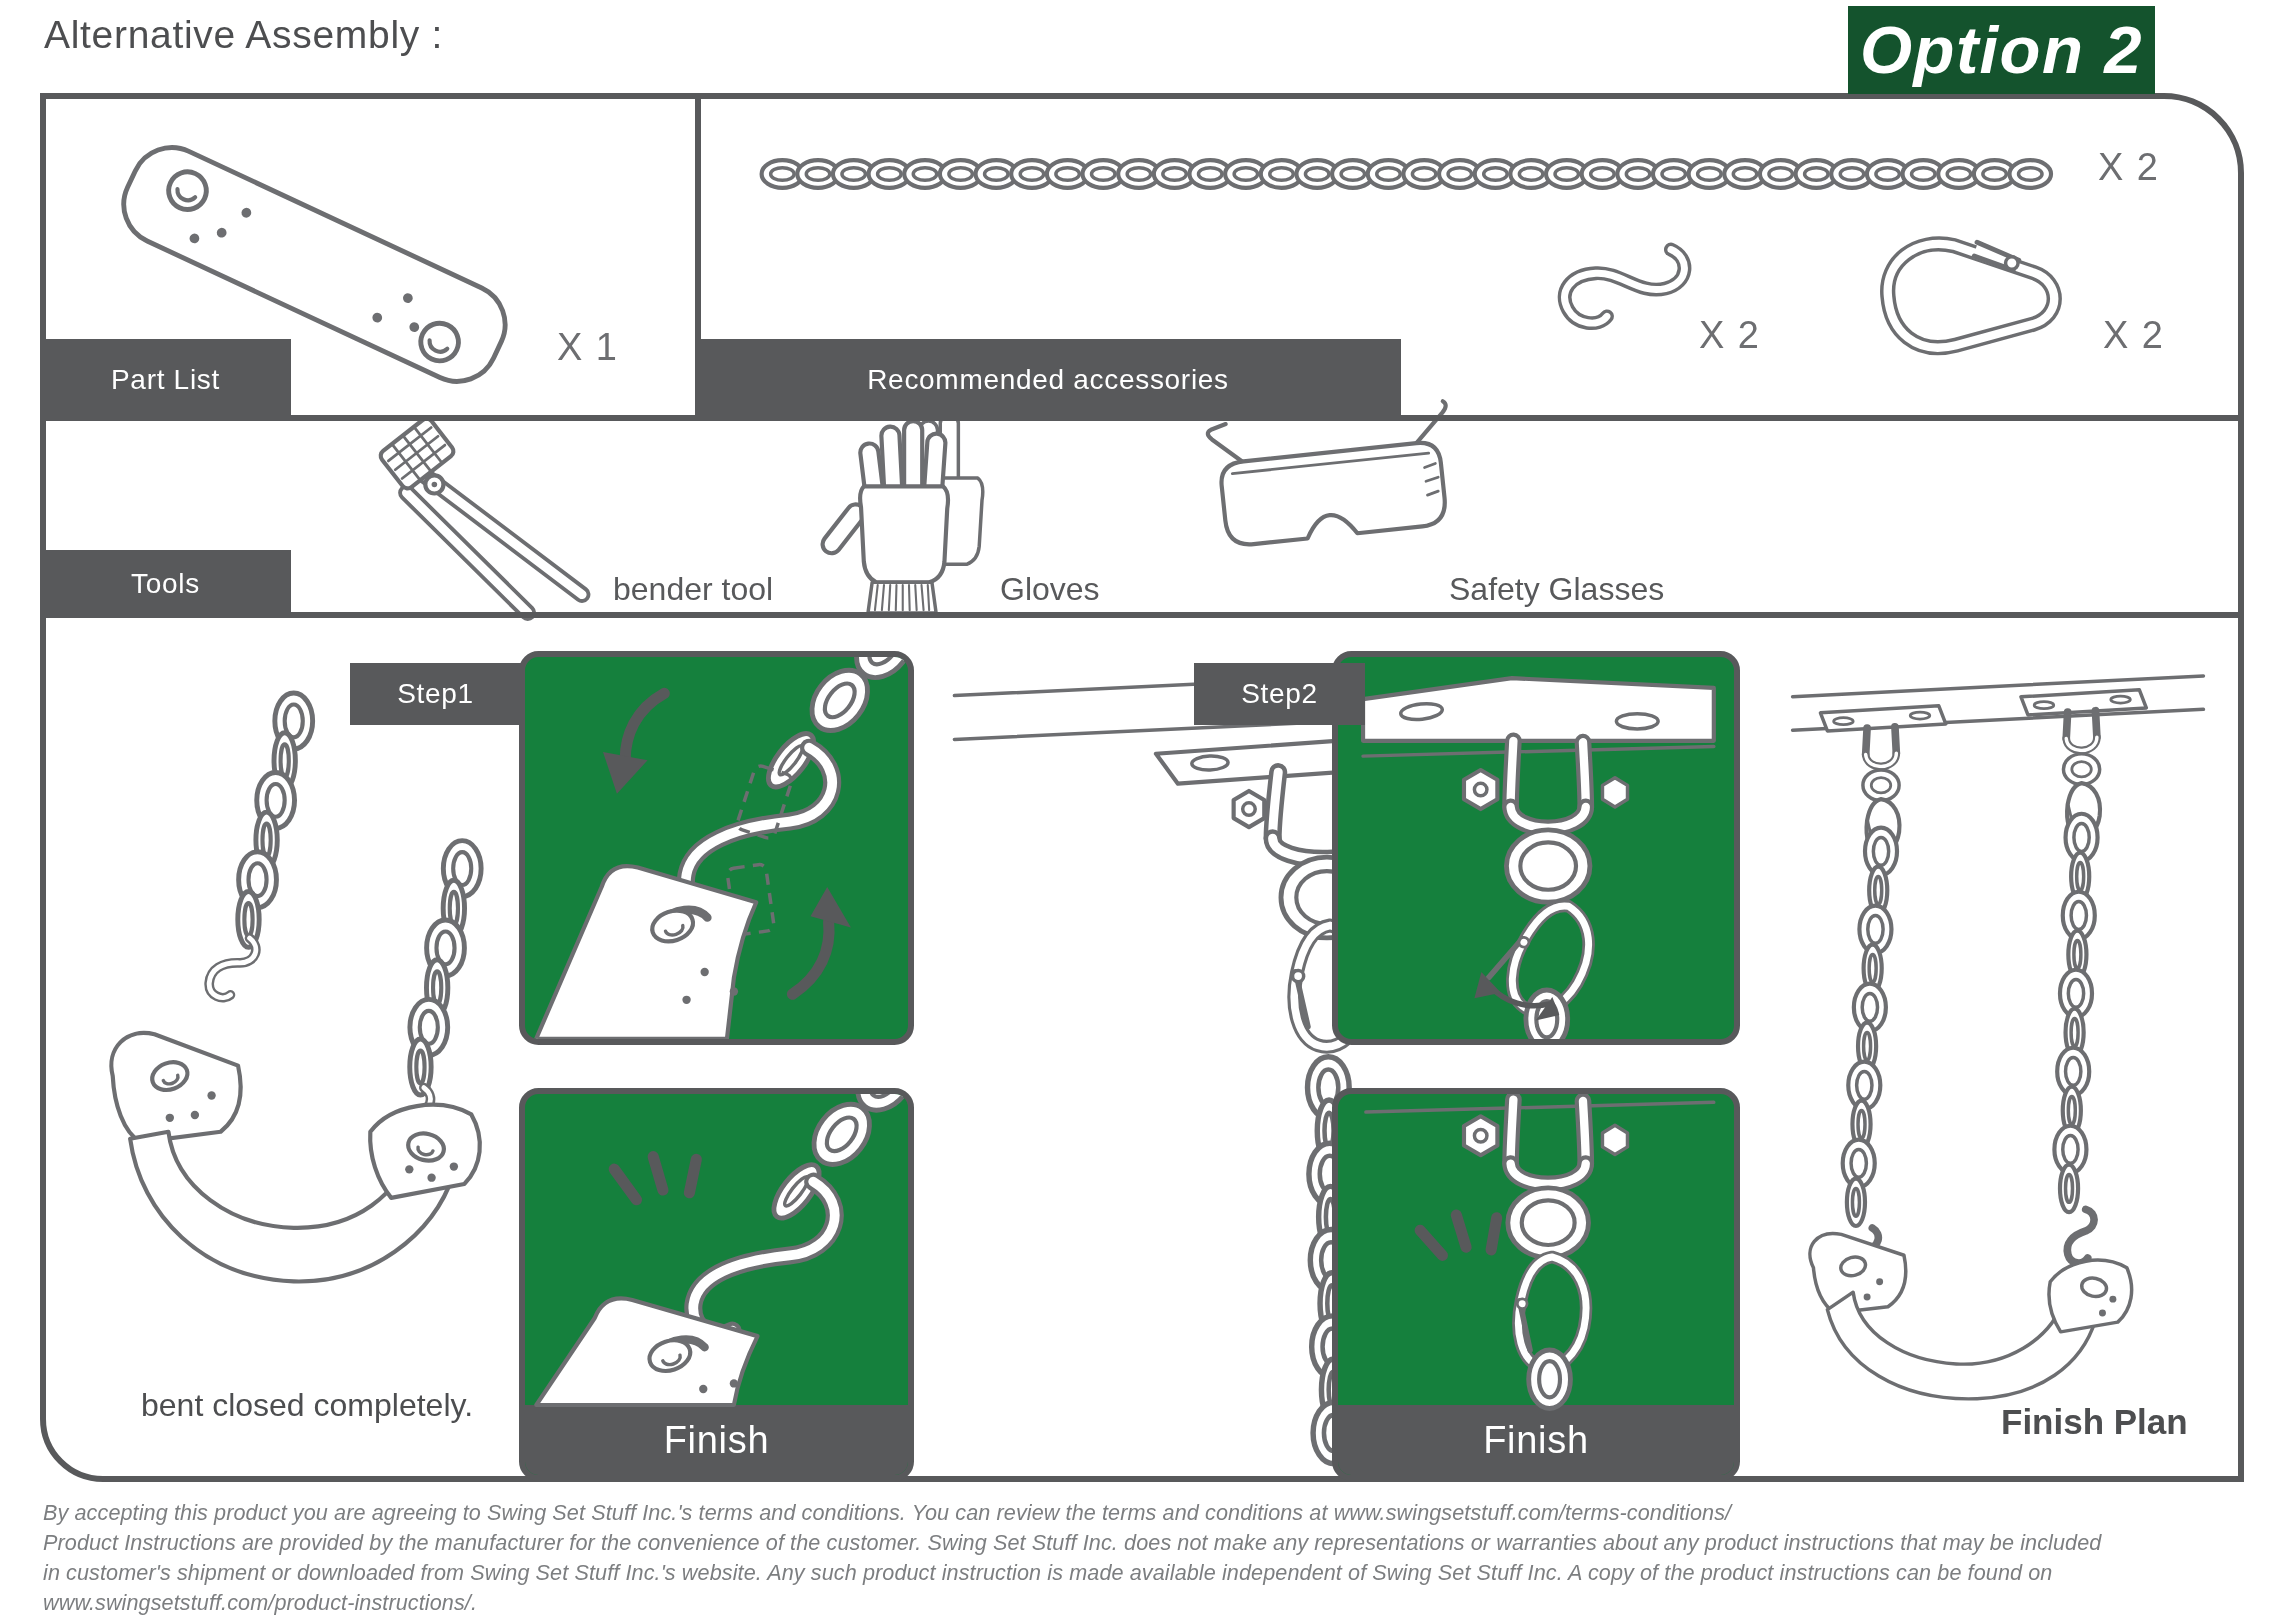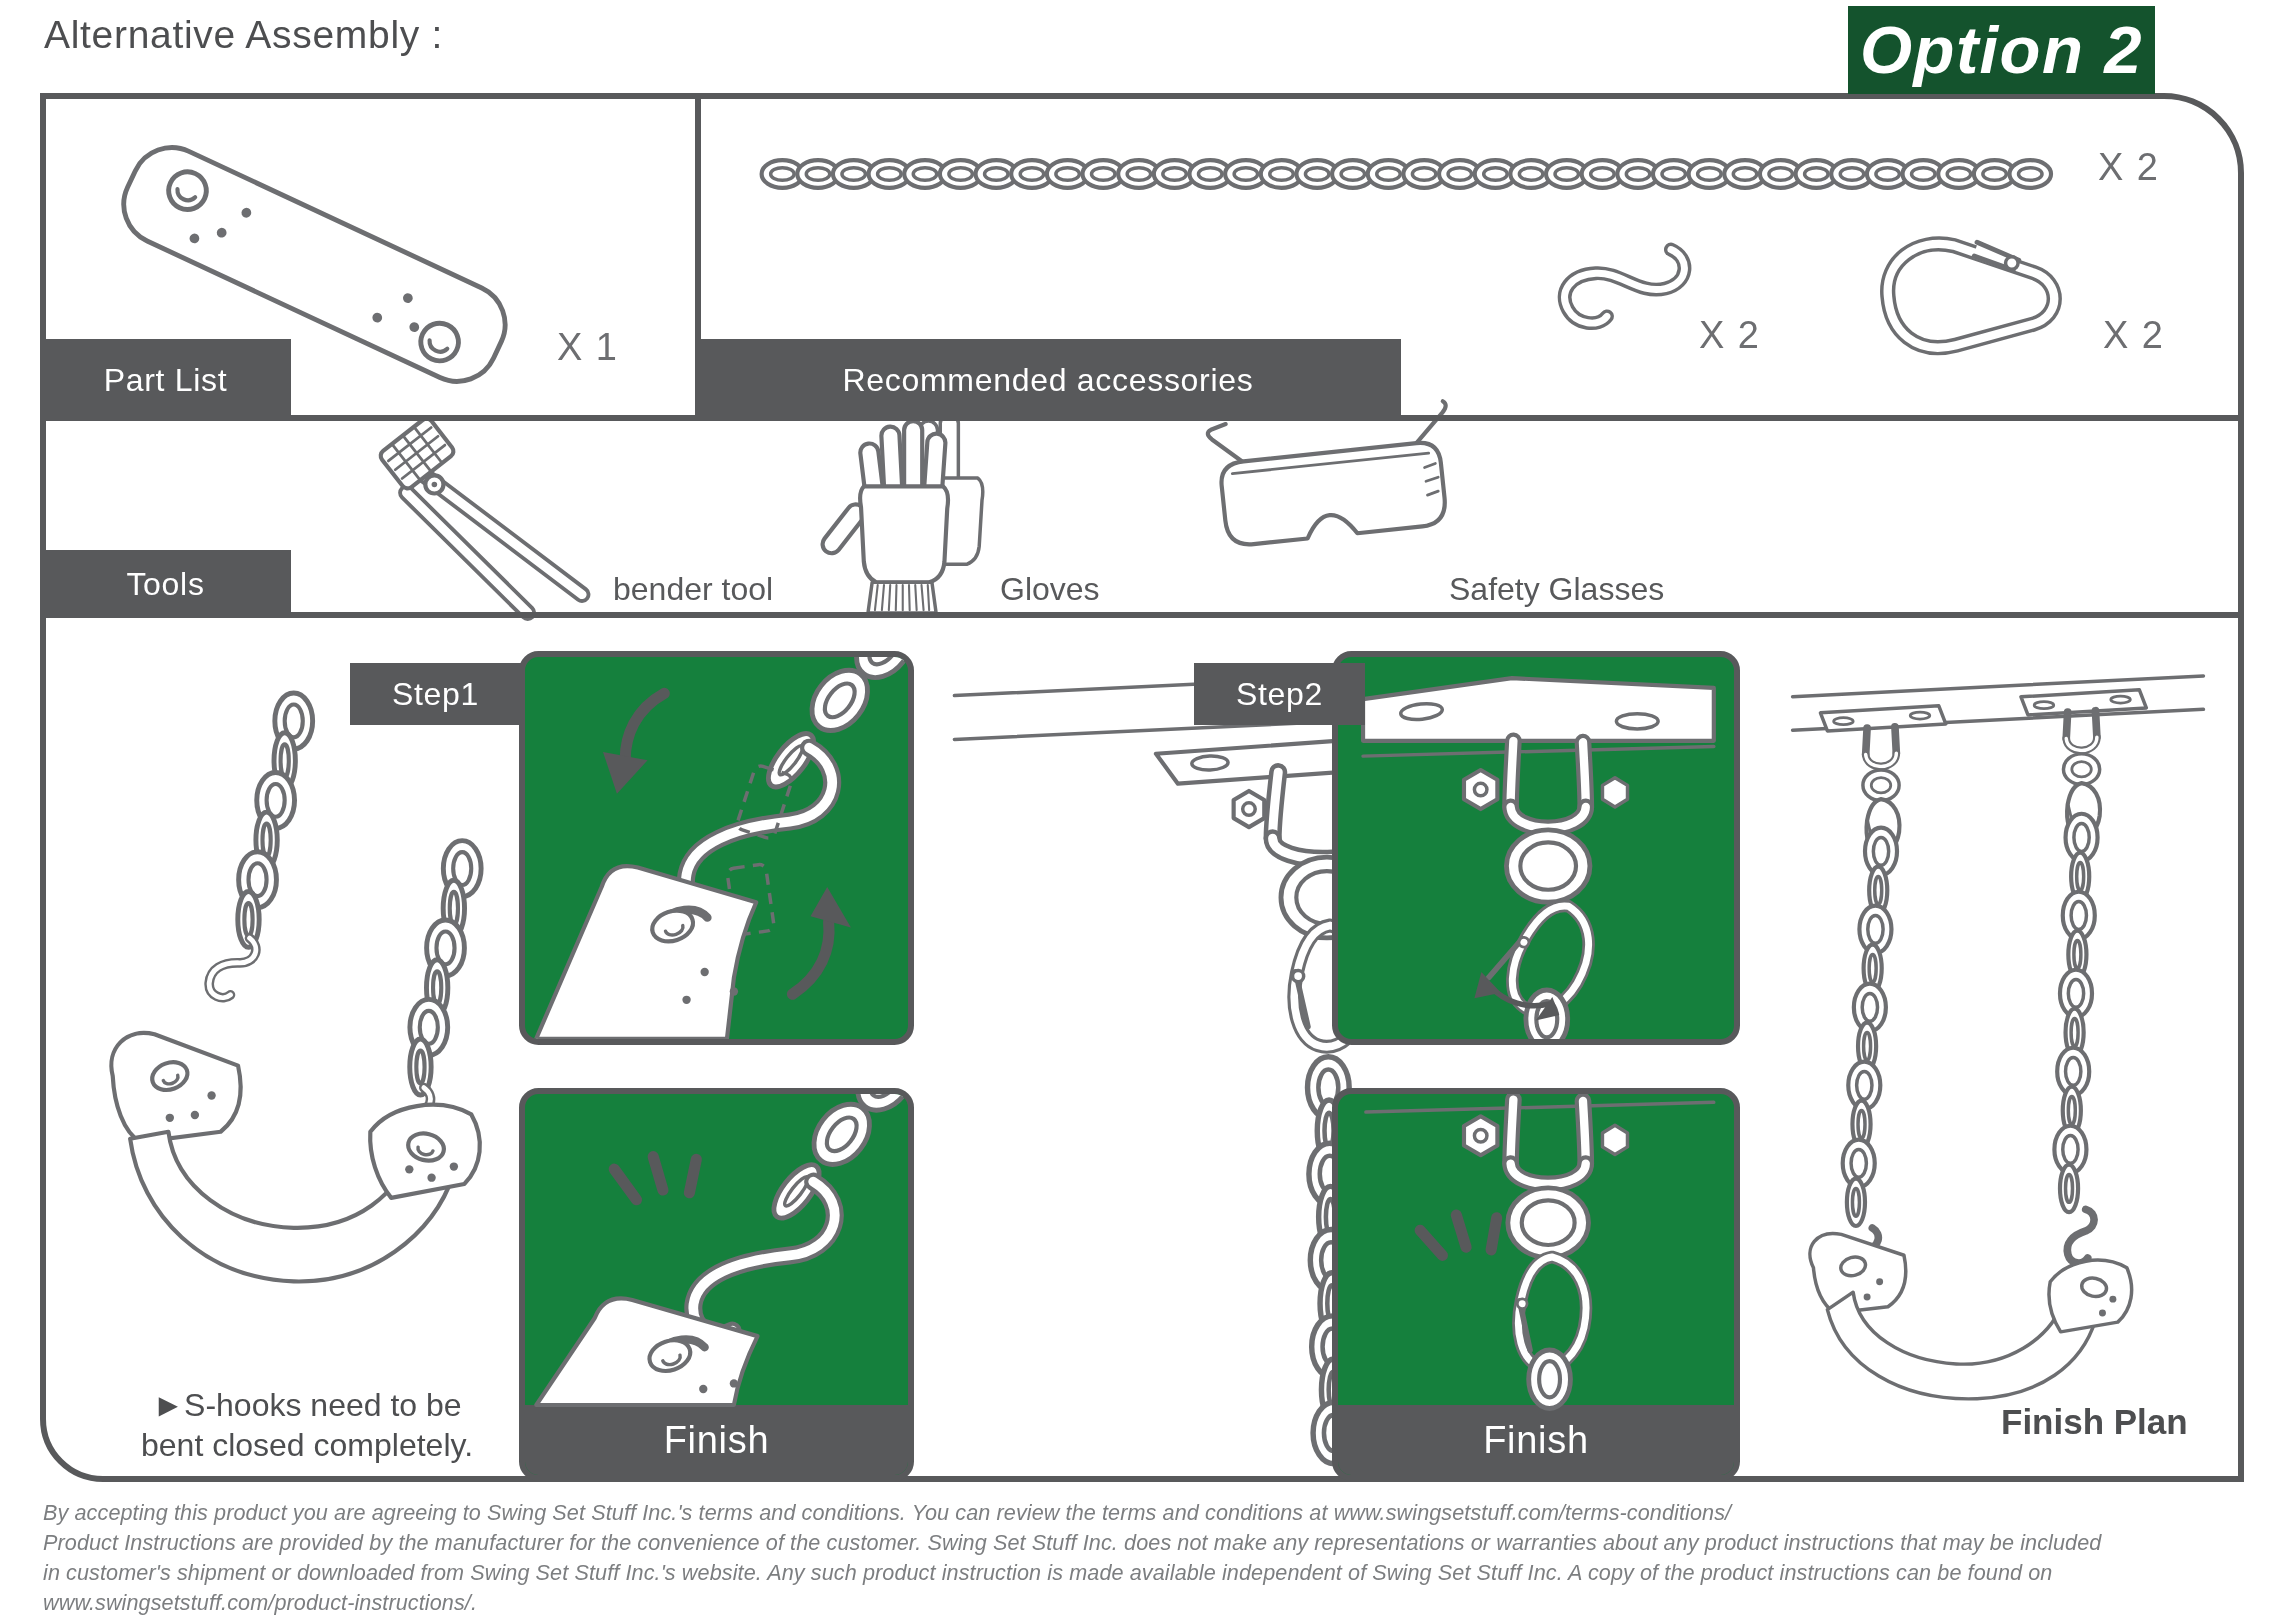--- a/index.html
+++ b/index.html
@@ -3,21 +3,21 @@
 <meta charset="utf-8">
 <style>
   html,body{margin:0;padding:0;}
   body{
     width:2273px;height:1620px;position:relative;background:#fff;overflow:hidden;
     font-family:"Liberation Sans", sans-serif;color:#4d4e50;
   }
   .abs{position:absolute;}
   .label-box{
     background:#58595b;color:#fff;display:flex;align-items:center;justify-content:center;
-    font-size:32px;letter-spacing:0.7px;z-index:6;
+    font-size:28px;letter-spacing:0.7px;z-index:6;
   }
   #main-panel{
     left:40px;top:93px;width:2192px;height:1377px;
     border:6.3px solid #58595b;border-radius:0 80px 0 63px;z-index:1;background:transparent;
   }
   .hdiv{left:40px;width:2204px;height:6.3px;background:#58595b;z-index:4;}
   .vdiv{left:695px;top:93px;width:6.3px;height:328px;background:#58595b;z-index:4;}
   .qty{font-size:38px;color:#6d6e71;letter-spacing:1.4px;z-index:5;}
   .tool-label{font-size:32px;color:#58595b;z-index:5;}
   #option-badge{
@@ -554,21 +554,20 @@
   <g transform="translate(458,908) rotate(12)">
       <ellipse rx="18" ry="13" class="sf" stroke-width="5"></ellipse>
     </g>
   <circle class="dot" r="5" cx="150" cy="900"></circle>
     <circle class="dot" r="5" cx="132" cy="922"></circle>
   <circle class="dot" r="5" cx="485" cy="925"></circle>
     <circle class="dot" r="5" cx="470" cy="945"></circle>
 </svg>
 
 <div class="abs" id="note-text">
-  <div>►S-hooks need to be</div>
   <div>bent closed completely.</div>
 </div>
 <div class="abs" id="finish-plan-label">Finish Plan</div>
 
 <div class="abs" id="footer">
   <div>By accepting this product you are agreeing to Swing Set Stuff Inc.'s terms and conditions. You can review the terms and conditions at www.swingsetstuff.com/terms-conditions/</div>
   <div>Product Instructions are provided by the manufacturer for the convenience of the customer. Swing Set Stuff Inc. does not make any representations or warranties about any product instructions that may be included</div>
   <div>in customer's shipment or downloaded from Swing Set Stuff Inc.'s website. Any such product instruction is made available independent of Swing Set Stuff Inc.  A copy of the product instructions can be found on</div>
   <div>www.swingsetstuff.com/product-instructions/.</div>
 </div>

